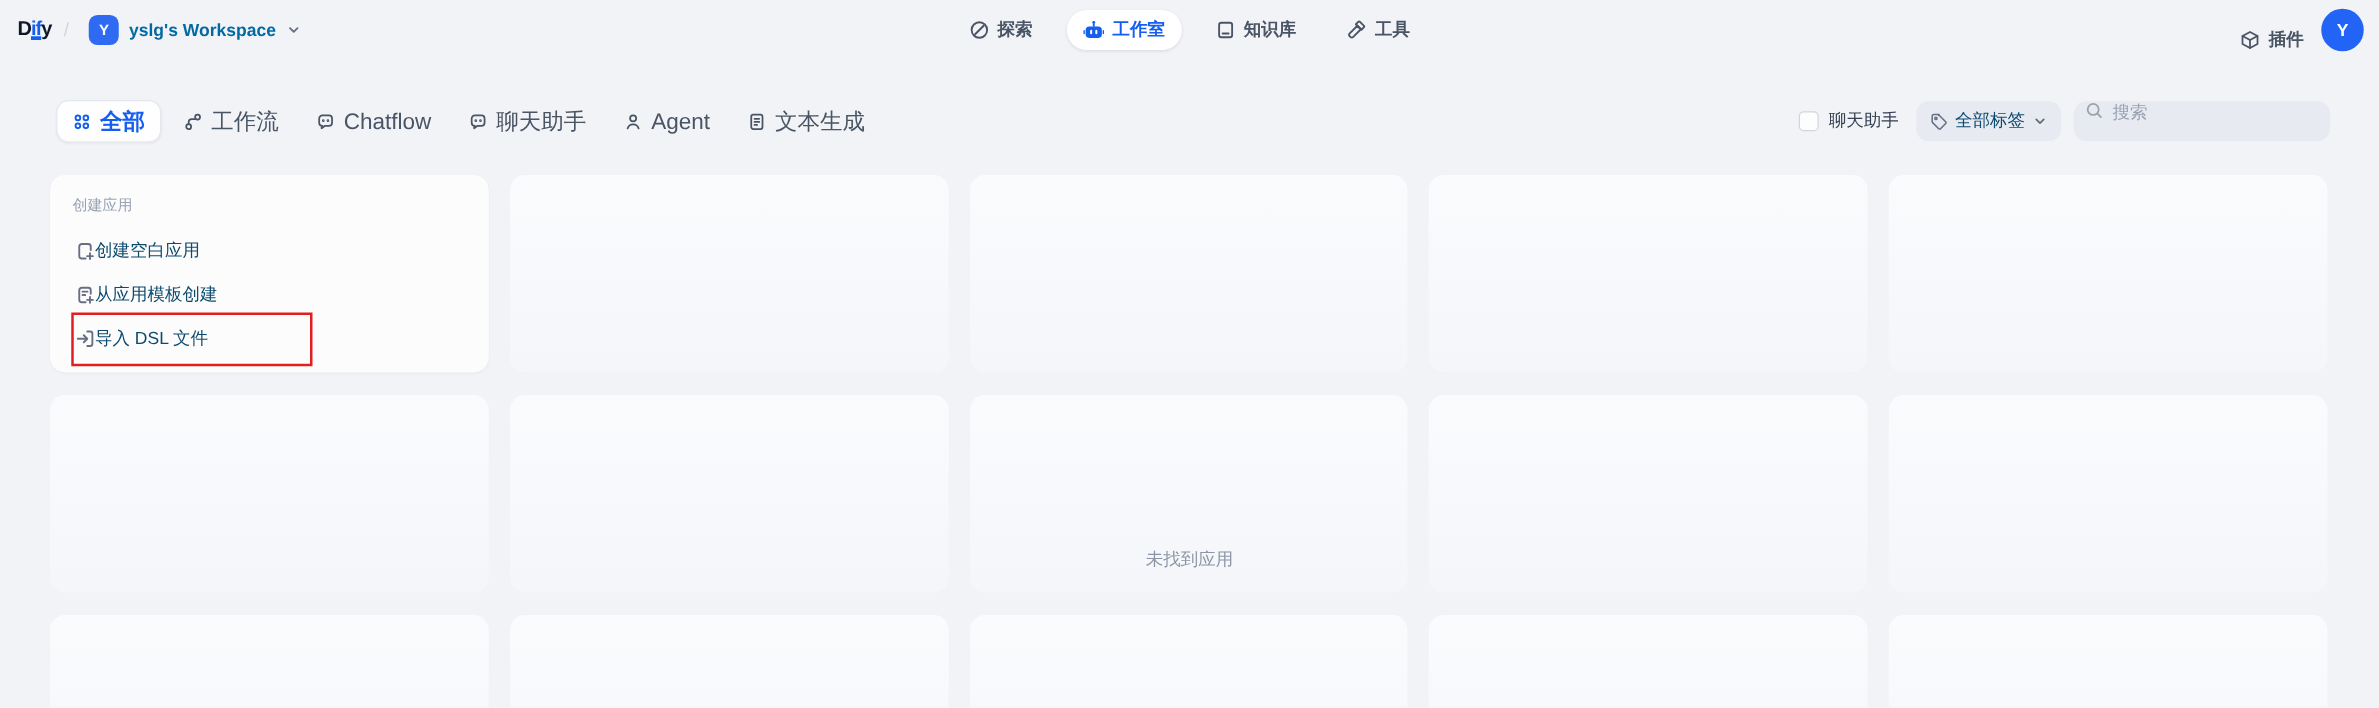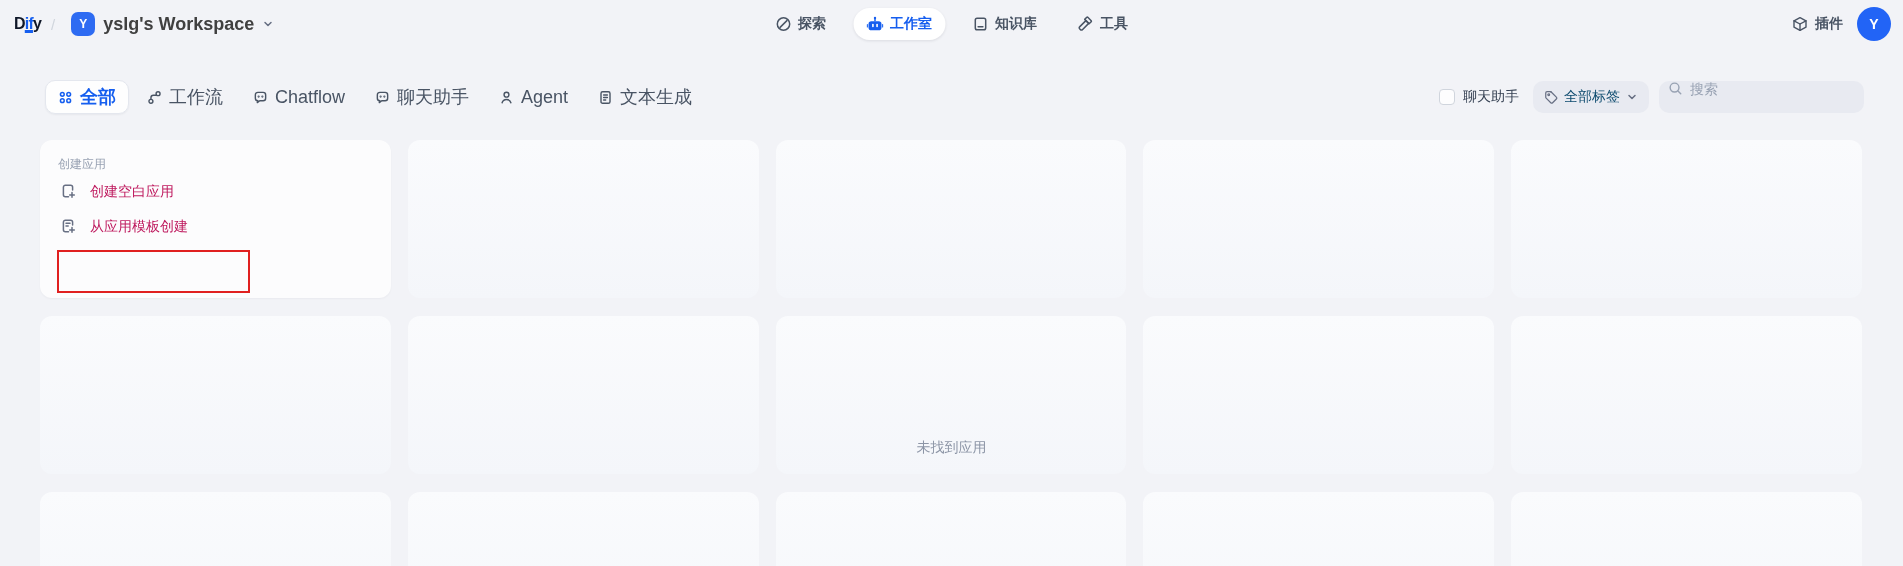--- a/index.html
+++ b/index.html
@@ -15,29 +15,29 @@
   
   .header { position:absolute; top:0; left:0; right:0; height:48px;
     display:flex; align-items:center; padding:0 12px 0 14px; }
   .h-left { display:flex; align-items:center; gap:10px; }
   .logo { font-size:16px; font-weight:800; letter-spacing:-0.8px; color:#0f1728; cursor:pointer; }
   .logo .logo-if { color:#155eef; text-decoration:underline; text-decoration-thickness:3px; text-underline-offset:1px; }
   .sep { color:#d0d5dd; font-size:15px; }
   .workspace { display:flex; align-items:center; gap:8px; cursor:pointer; padding:4px 6px; border-radius:8px; }
   .ws-badge { width:24px; height:24px; border-radius:7px; background:#2e6bf2; color:#fff;
     font-size:12px; font-weight:700; display:flex; align-items:center; justify-content:center; }
-  .ws-name { font-size:18px; font-weight:600; color:#404040; }
+  .ws-name { font-size:14px; font-weight:600; color:#0369a1; }
 
   .h-center { position:absolute; left:50%; top:50%; transform:translate(-50%,-50%);
     display:flex; align-items:center; gap:14px; }
   .nav-item { display:flex; align-items:center; gap:7px; height:32px; padding:0 13px;
     border-radius:16px; font-size:14px; font-weight:600; color:#495464; cursor:pointer; }
   .nav-item.active { background:#ffffff; color:#155eef; box-shadow:0 1px 3px rgba(16,24,40,.10); }
 
-  .h-right { margin-left:auto; display:flex; align-items:center; gap:14px; }
+  .h-right { margin-left:auto; display:flex; align-items:flex-end; gap:14px; }
   .plugins { display:flex; align-items:center; gap:7px; font-size:14px; font-weight:600; color:#495464; cursor:pointer; }
   .avatar { width:34px; height:34px; border-radius:50%; background:#2264f6; color:#fff;
     font-size:14px; font-weight:600; display:flex; align-items:center; justify-content:center; cursor:pointer; }
 
   
   .toolbar { position:absolute; top:81px; left:45px; right:39px; height:32px;
     display:flex; align-items:center; justify-content:space-between; }
   .tabs { display:flex; align-items:center; gap:6px; }
   .tab { display:flex; align-items:center; gap:7px; height:30px; padding:16px 12px;
     border-radius:10px; font-size:18px; font-weight:500; color:#495464; cursor:pointer; }
@@ -57,22 +57,22 @@
     font-size:14px; color:#354052; font-family:inherit; }
   .search-box input::placeholder { color:#98a2b3; }
 
   
   .grid { position:absolute; top:140px; left:40px; width:1822px;
     display:grid; grid-template-columns:repeat(5,1fr); gap:18px 17px; grid-auto-rows:158px; }
   .card { border-radius:12px; background:linear-gradient(180deg,#fafbfd 0%,#f4f6fa 100%); }
   .create-card { position:relative; background:#fcfcfd; box-shadow:0 1px 2px rgba(16,24,40,.04);
     padding:16px 13px 12px; }
   .create-title { font-size:12px; font-weight:500; color:#98a2b3; margin:0 0 10px 5px; }
-  .create-row { display:flex; align-items:flex-start; gap:14px; height:35px; padding:0 7px;
-    border-radius:8px; font-size:14px; font-weight:500; color:#be185d; cursor:pointer; }
+  .create-row { display:flex; align-items:center; gap:0; height:35px; padding:0 7px;
+    border-radius:8px; font-size:14px; font-weight:500; color:#0c4a6e; cursor:pointer; }
   .create-row svg { color:#676f83; }
   .red-box { position:absolute; left:17px; top:110px; width:193px; height:43px;
     border:2px solid #e02020; pointer-events:none; }
 
   .empty-state { position:absolute; top:439px; left:50%; transform:translateX(-50%);
     font-size:14px; color:#8c95a6; }
 </style>
 </head>
 <body>
 
@@ -225,20 +225,28 @@
       <span>创建空白应用</span>
     </div>
     <div class="create-row">
       <svg width="16" height="16" viewBox="0 0 16 16" fill="none" stroke="currentColor" stroke-width="1.5" stroke-linecap="round" stroke-linejoin="round">
           <path d="M12.6 7V4.2a2 2 0 0 0-2-2H5.4a2 2 0 0 0-2 2v7.6a2 2 0 0 0 2 2h3.1"></path>
           <path d="M6 5.3h4M6 8h2.2"></path>
           <path d="M12 9.6v4.6M9.7 11.9h4.6"></path>
         </svg>
       <span>从应用模板创建</span>
     </div>
+    <div class="create-row">
+      <svg width="16" height="16" viewBox="0 0 16 16" fill="none" stroke="currentColor" stroke-width="1.5" stroke-linecap="round" stroke-linejoin="round">
+          <path d="M9.8 2.2h2.3a1.8 1.8 0 0 1 1.8 1.8v8a1.8 1.8 0 0 1-1.8 1.8H9.8"></path>
+          <path d="M2.2 8h7.4"></path>
+          <path d="M7 5.2L9.8 8 7 10.8"></path>
+        </svg>
+      <span>导入 DSL 文件</span>
+    </div>
     <div class="red-box"></div>
   </div>
 
   <div class="card"></div>
   <div class="card"></div>
   <div class="card"></div>
   <div class="card"></div>
 
   <div class="card"></div>
   <div class="card"></div>

